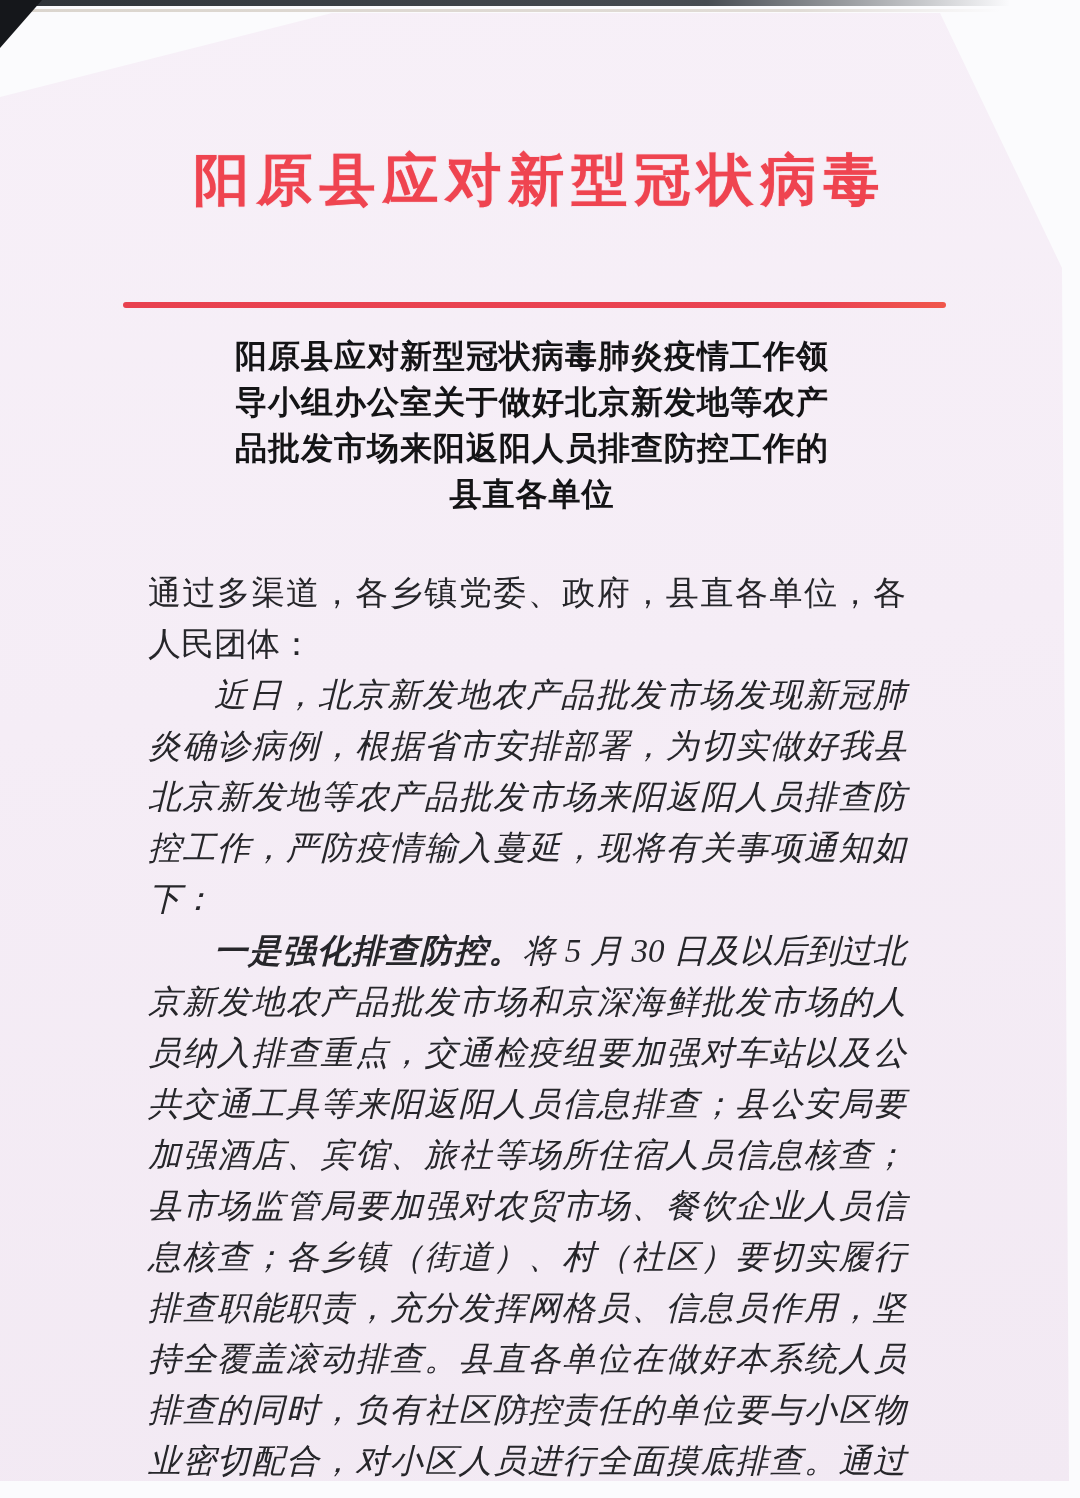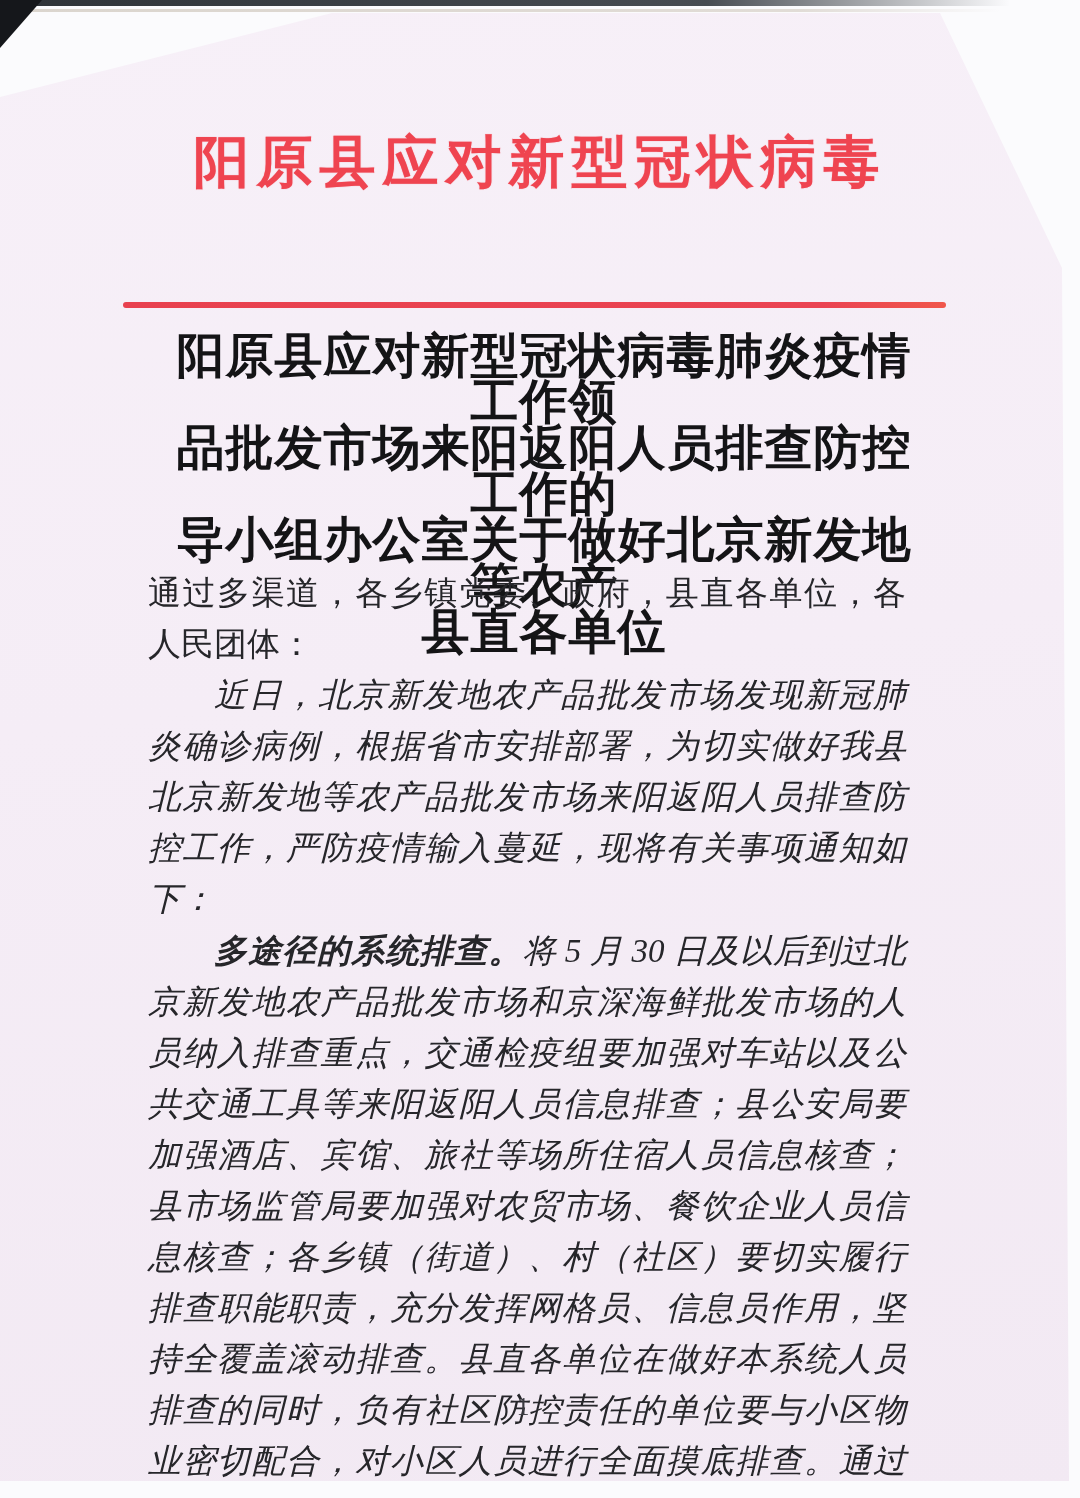--- a/index.html
+++ b/index.html
@@ -24,35 +24,35 @@
     background:#15171b;
     clip-path:polygon(0 0,100% 0,0 100%);
   }
   
   .paper{
     position:absolute;inset:0;
     background:linear-gradient(173deg,#f7f0f8 0%,#f5edf6 45%,#f2e9f3 100%);
     clip-path:polygon(0px 97px,332px 13px,940px 13px,1062px 268px,1069px 1481px,0px 1481px);
   }
   .letterhead{
-    position:absolute;top:128px;left:0;width:100%;
+    position:absolute;top:146px;left:0;width:100%;
     text-align:center;font-weight:bold;
     font-size:56px;line-height:68px;letter-spacing:7px;
     color:#ef4450;
     text-shadow:0 0 1px rgba(239,68,80,.55);
   }
   .red-rule{
     position:absolute;top:302px;left:123px;width:823px;height:6px;
     background:linear-gradient(to right,#e8414f 0%,#ea4352 85%,#f0564b 100%);
     border-radius:3px;
   }
   .doc-title{
-    position:absolute;top:333px;left:164px;width:760px;
+    position:absolute;top:333px;left:152px;width:760px;
     text-align:center;font-weight:bold;color:#141416;
-    font-size:48px;line-height:46px;letter-spacing:1px;
+    font-size:32px;line-height:46px;letter-spacing:1px;
   }
   .doc-body{
     position:absolute;top:568px;left:148px;width:758px;
     font-size:33px;line-height:51px;color:#26262a;
     text-align:justify;text-justify:inter-character;word-break:break-all;
   }
   .doc-body p{margin:0;}
   .para{text-indent:2em;font-style:italic;}
   .bold-run{
     font-weight:bold;
@@ -77,29 +77,29 @@
   <div class="paper">
 
     <div class="letterhead">
       <div>阳原县应对新型冠状病毒</div>
     </div>
 
     <div class="red-rule"></div>
 
     <div class="doc-title">
       <div>阳原县应对新型冠状病毒肺炎疫情工作领</div>
+      <div>导小组办公室关于做好北京新发地等农产</div>
       <div>品批发市场来阳返阳人员排查防控工作的</div>
-      <div>导小组办公室关于做好北京新发地等农产</div>
       <div>县直各单位</div>
     </div>
 
     <div class="doc-body">
       <p class="salutation">通过多渠道，各乡镇党委、政府，县直各单位，各人民团体：</p>
       <div>
           <p class="para"><span>近日，北京新发地农产品批发市场发现新冠肺炎确诊病例，根据省市安排部署，为切实做好我县北京新发地等农产品批发市场来阳返阳人员排查防控工作，严防疫情输入蔓延，现将有关事项通知如下：</span></p>
-          <p class="para"><span class="bold-run">多途径的系统排查。</span><span>将 5 月 30 日及以后到过北京新发地农产品批发市场和京深海鲜批发市场的人员纳入排查重点，交通检疫组要加强对车站以及公共交通工具等来阳返阳人员信息排查；县公安局要加强酒店、宾馆、旅社等场所住宿人员信息核查；县市场监管局要加强对农贸市场、餐饮企业人员信息核查；各乡镇（街道）、村（社区）要切实履行排查职能职责，充分发挥网格员、信息员作用，坚持全覆盖滚动排查。县直各单位在做好本系统人员排查的同时，负有社区防控责任的单位要与小区物业密切配合，对小区人员进行全面摸底排查。通过多渠道、多途径的系统排查，确保排查工作无死角，全覆盖。</span></p>
+          <p class="para"><span class="bold-run">一是强化排查防控。</span><span>将 5 月 30 日及以后到过北京新发地农产品批发市场和京深海鲜批发市场的人员纳入排查重点，交通检疫组要加强对车站以及公共交通工具等来阳返阳人员信息排查；县公安局要加强酒店、宾馆、旅社等场所住宿人员信息核查；县市场监管局要加强对农贸市场、餐饮企业人员信息核查；各乡镇（街道）、村（社区）要切实履行排查职能职责，充分发挥网格员、信息员作用，坚持全覆盖滚动排查。县直各单位在做好本系统人员排查的同时，负有社区防控责任的单位要与小区物业密切配合，对小区人员进行全面摸底排查。通过多渠道、多途径的系统排查，确保排查工作无死角，全覆盖。</span></p>
         </div>
     </div>
 
     <div class="page-number">1</div>
 
   </div>
 </div>
 
 </body></html>

